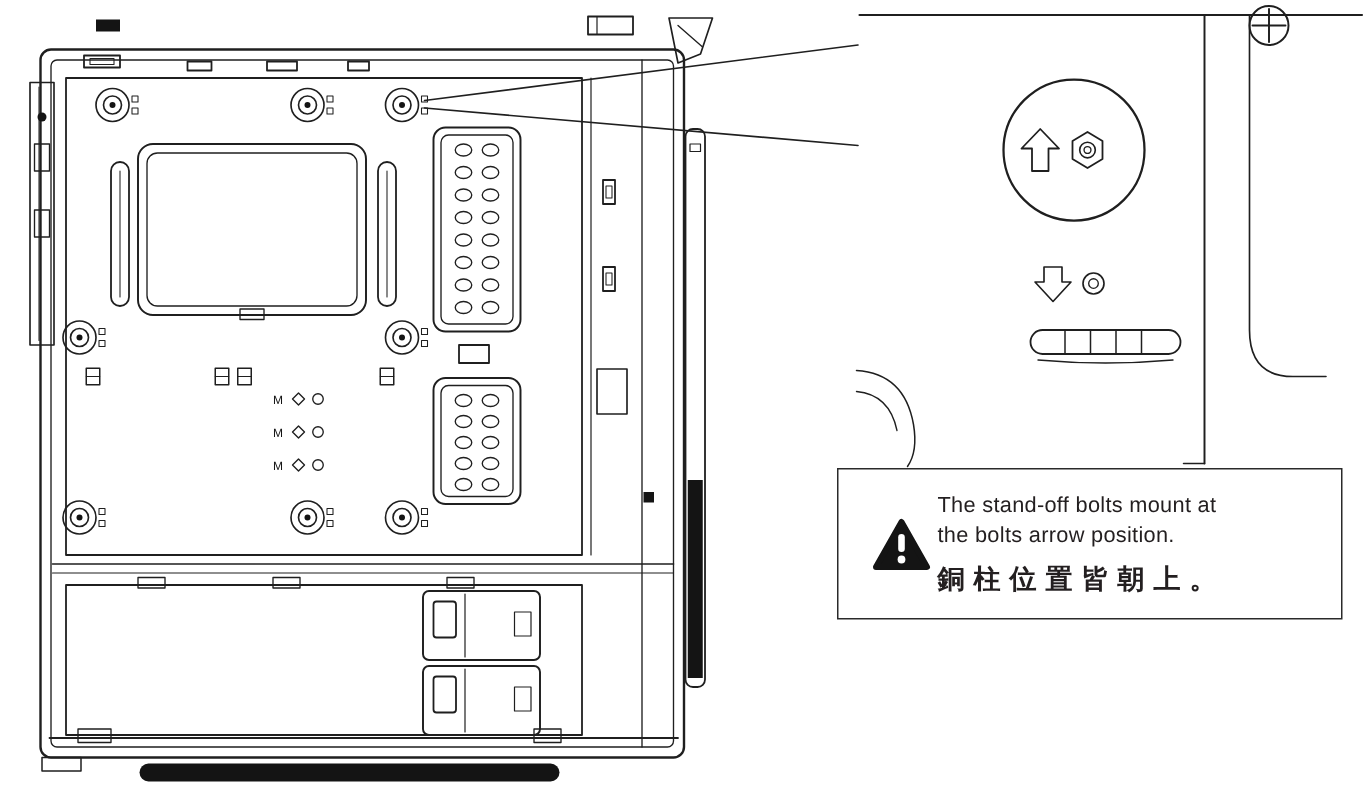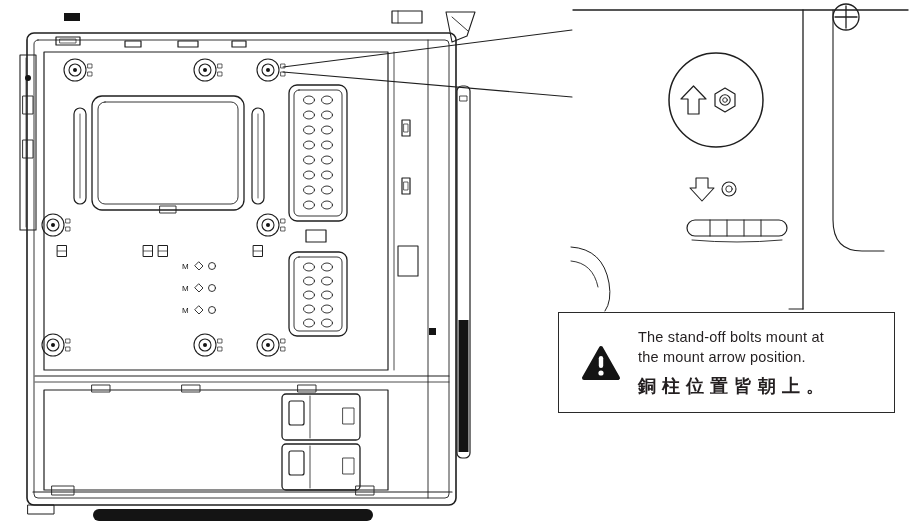--- a/index.html
+++ b/index.html
@@ -6,21 +6,21 @@
   .stage {
     position:relative; width:913px; height:532px; background:#ffffff;
     overflow:hidden; font-family:"Liberation Sans", sans-serif;
   }
   .artwork { position:absolute; left:0; top:0; }
   svg text { font-family:"Liberation Sans", sans-serif; }
 
   .note-box {
     position:absolute; left:558px; top:312px; width:337px; height:101px;
     border:1.5px solid #2a2a2a; background:#ffffff; box-sizing:border-box;
-    display:flex; align-items:center; gap:17px; padding:0 14px 0 22px;
+    display:flex; align-items:center; gap:4px; padding:0 14px 0 22px;
   }
   .warn-icon { flex:0 0 auto; }
   .note-text { display:flex; flex-direction:column; }
   .note-line-en {
     font-size:14.5px; line-height:1.4; color:#231f20; letter-spacing:0.2px; font-weight:400;
   }
   .note-line-zh {
     font-size:18px; line-height:1.3; color:#231f20; letter-spacing:6px;
     font-weight:700; margin-top:7px;
   }
@@ -309,18 +309,18 @@
   </svg>
 
   <div class="note-box">
     <svg class="warn-icon" width="40" height="36" viewBox="0 0 40 36">
       <path d="M20,3 L37,33 H3 Z" fill="#141414" stroke="#141414" stroke-width="4" stroke-linejoin="round"></path>
       <rect x="17.8" y="11" width="4.4" height="12" rx="2.2" fill="#ffffff"></rect>
       <circle cx="20" cy="28" r="2.6" fill="#ffffff"></circle>
     </svg>
     <div class="note-text">
       <div class="note-line-en">The stand-off bolts mount at</div>
-      <div class="note-line-en">the mount arrow position.</div>
+      <div class="note-line-en">the bolts arrow position.</div>
       <div class="note-line-zh">銅柱位置皆朝上。</div>
     </div>
   </div>
 
 </div>
 
 </body></html>

